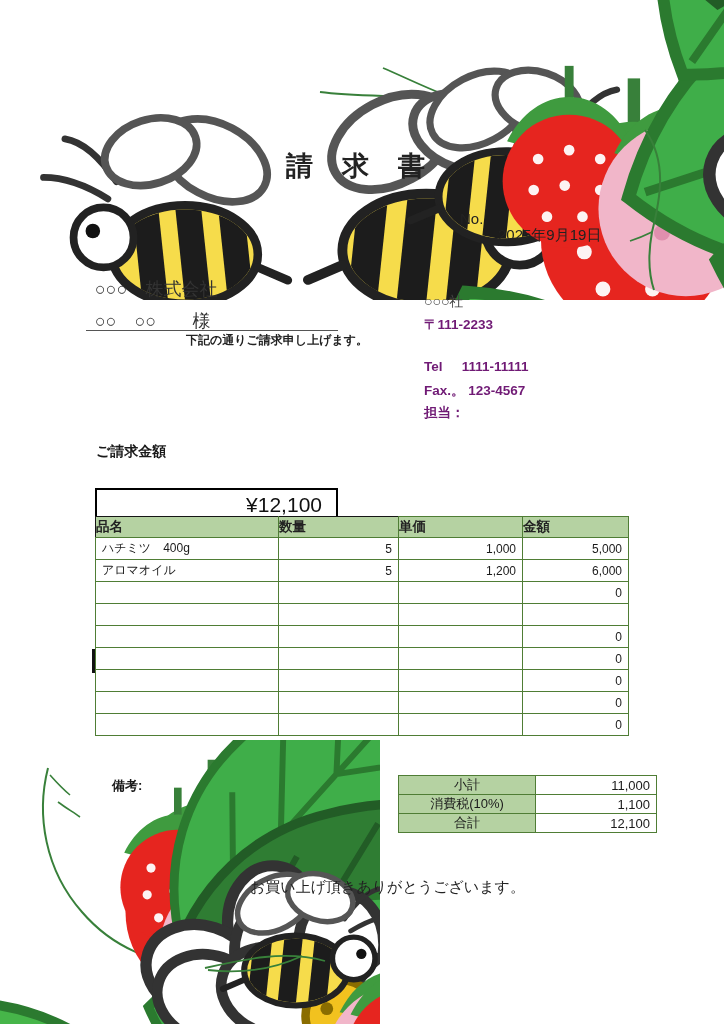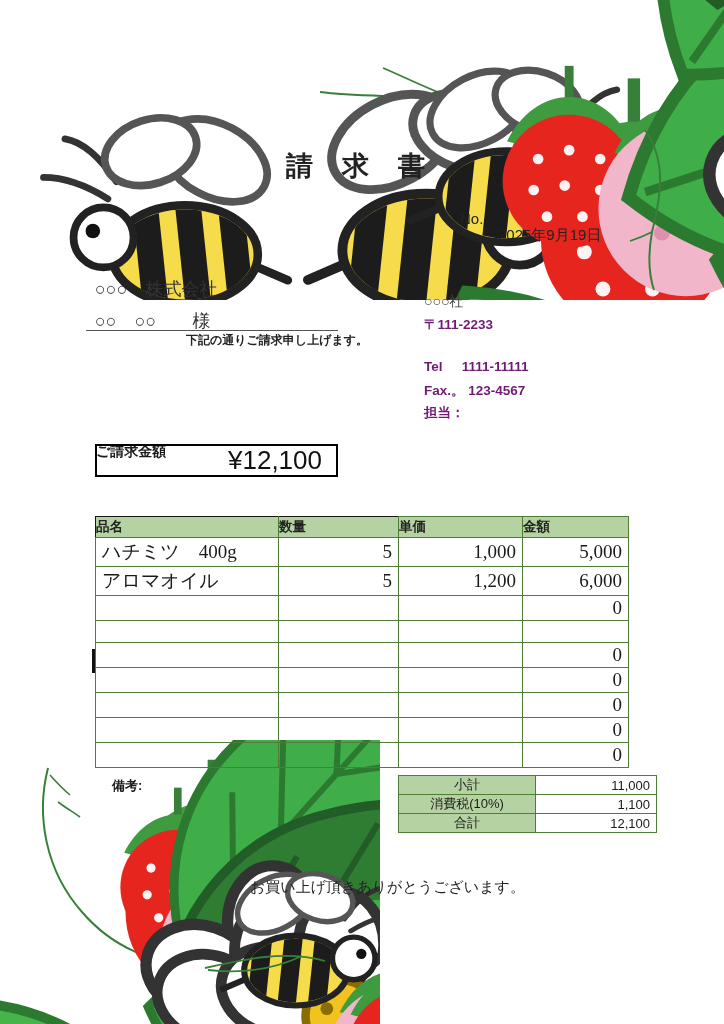--- a/index.html
+++ b/index.html
@@ -21,31 +21,31 @@
   .snd{left:424px;font-size:13.5px;color:#701a75;}
   .snd-company{top:293px;font-size:14px;font-weight:normal;color:#444;}
   .snd-postal{top:316px;font-weight:bold;}
   .snd-tel{top:359px;font-weight:bold;}
   .snd-fax{top:382px;font-weight:bold;}
   .snd-contact{top:404px;font-weight:bold;}
   .snd .lbl{display:inline-block;min-width:34px;}
   
   .bill-label{left:96px;top:443px;font-size:14px;font-weight:600;}
   .amount-box{
-    left:95px;top:444px;width:243px;height:33px;border:2px solid #000;
+    left:95px;top:488px;width:243px;height:33px;border:2px solid #000;
     display:flex;align-items:center;justify-content:flex-end;box-sizing:border-box;
-    padding-right:14px;font-size:26px;color:#111;
+    padding-right:14px;font-size:21px;color:#111;
   }
   
   .items{left:95px;top:516px;border-collapse:collapse;table-layout:fixed;width:533px;}
   .items th{
     background:#b5d2a2;border:1.5px solid #4f7d35;height:20px;
     font-size:13.5px;font-weight:600;text-align:left;padding:0;color:#222;
   }
-  .items td{border:1.5px solid #4f7d35;height:19px;font-size:19px;padding:1px 6px;overflow:hidden;white-space:nowrap;font-family:Liberation Serif, serif;}
+  .items td{border:1.5px solid #4f7d35;height:19px;font-size:12px;padding:1px 6px;overflow:hidden;white-space:nowrap;}
   .items td.num{text-align:right;}
   .items th.btk{border-top-color:#151515;}
   .items th.blk{border-left-color:#151515;}
   .col-name{width:183px;} .col-qty{width:120px;} .col-unit{width:124px;} .col-amt{width:106px;}
   .cursor-mark{left:92px;top:649px;width:2.5px;height:24px;background:#111;}
   
   .remarks-label{left:112px;top:777px;font-size:13px;font-weight:700;}
   .summary{left:398px;top:775px;border-collapse:collapse;table-layout:fixed;width:232px;}
   .summary td{border:1.5px solid #4f7d35;height:18px;font-size:13px;padding:0 6px;margin-top:24px;}
   .summary td.slbl{background:#b5d2a2;text-align:center;width:124px;}

